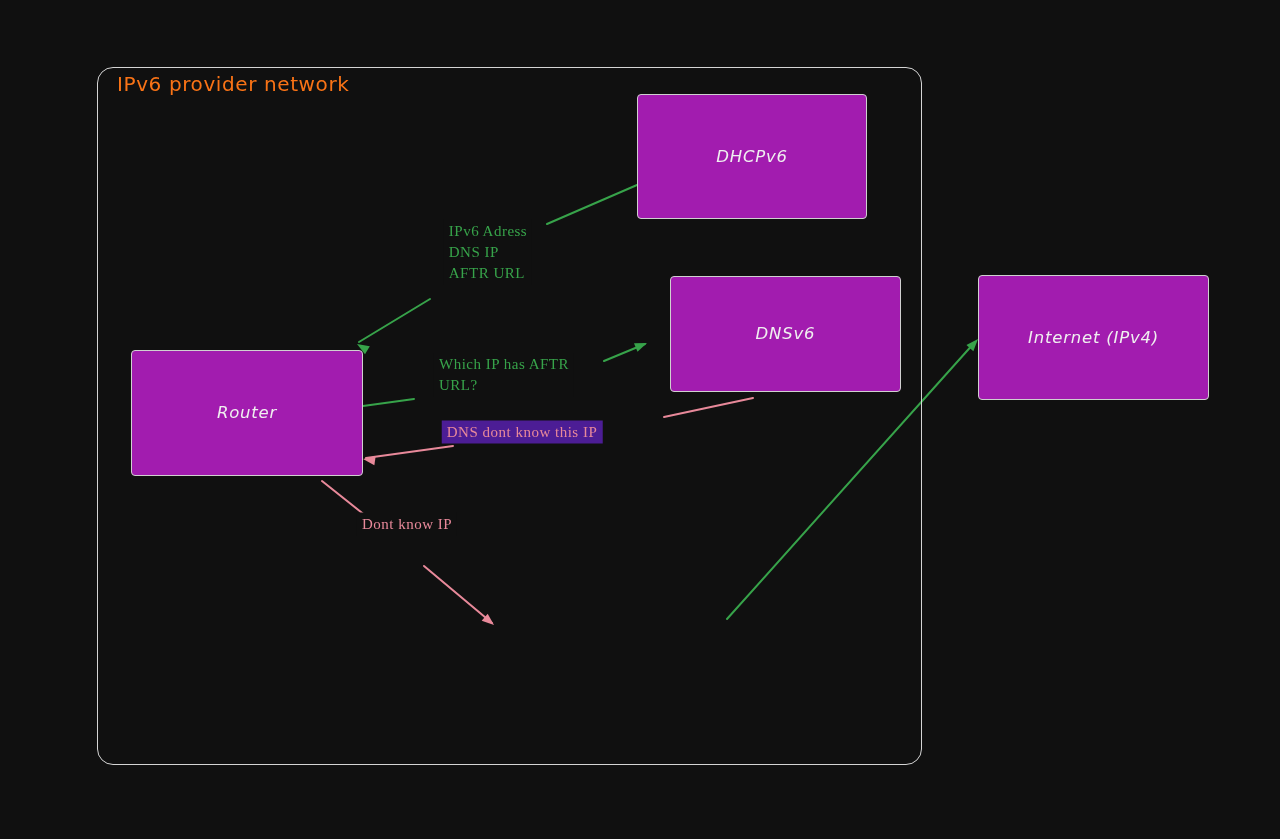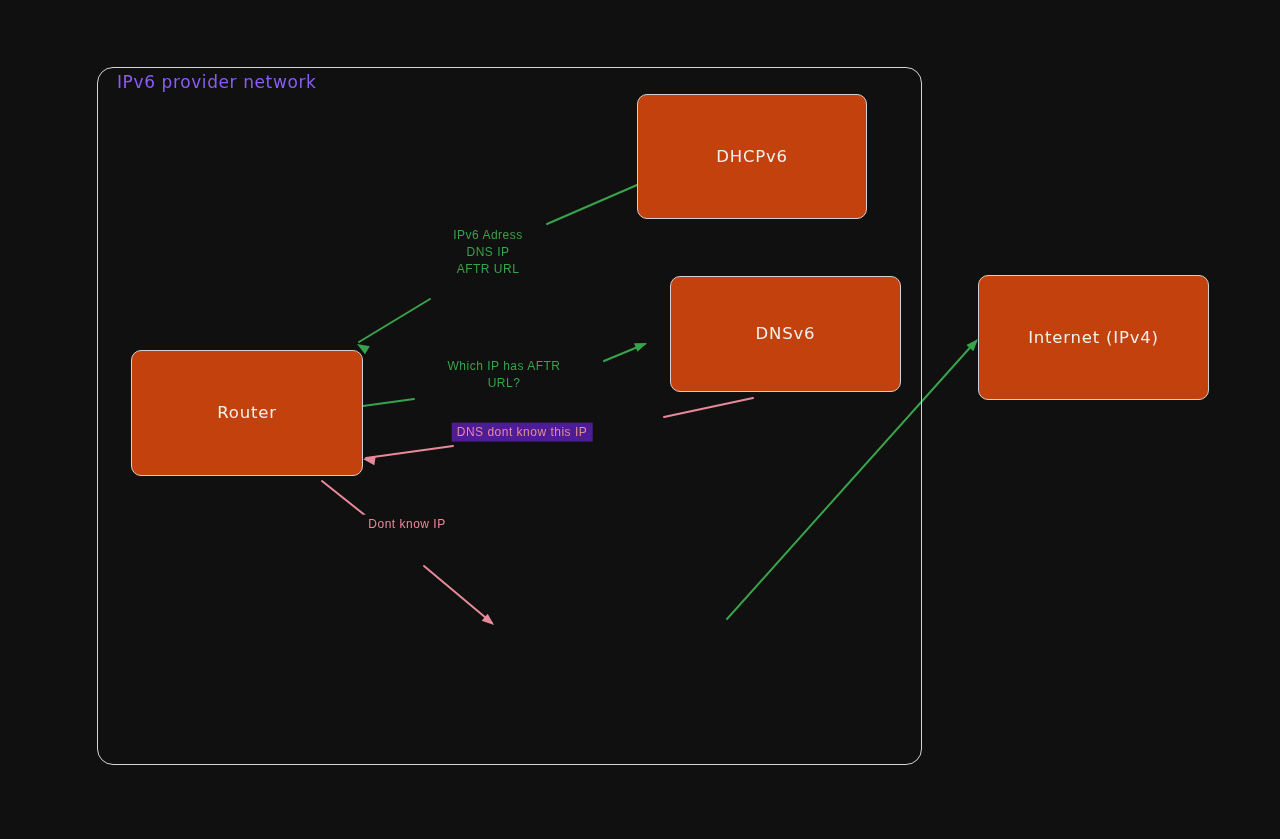--- a/index.html
+++ b/index.html
@@ -32,58 +32,59 @@
   
   .group-box {
     position: absolute;
     border: 1.6px solid #d4d4d4;
     border-radius: 16px;
     box-sizing: border-box;
     background: transparent;
   }
   .group-label {
     position: absolute;
-    color: #8b5cf6;
+    color: #f97316;
     font-family: "DejaVu Sans", sans-serif;
-    font-size: 17px;
+    font-size: 20px;
     letter-spacing: 0.6px;
     white-space: nowrap;
     background: #101010;
     padding: 0 6px;
   }
 
   
   .node {
     position: absolute;
     box-sizing: border-box;
     border: 1.8px solid #d0d0d0;
-    border-radius: 10px;
-    background: #c2410c;
+    border-radius: 4px;
+    background: #a21caf;
     display: flex;
     align-items: center;
     justify-content: center;
     text-align: center;
+    font-style: italic;
   }
   .node-label {
     color: #f0f0f0;
     font-family: "DejaVu Sans", sans-serif;
     font-size: 16.5px;
     line-height: 1.45;
     letter-spacing: 0.8px;
     white-space: pre-line;
   }
 
   
   .edge-label {
     position: absolute;
-    font-family: Liberation Sans, sans-serif;
-    font-size: 12px;
+    font-family: Liberation Serif, serif;
+    font-size: 15px;
     line-height: 1.4;
     letter-spacing: 0.5px;
-    text-align: center;
+    text-align: left;
     white-space: pre-line;
     background: #101010;
     padding: 1px 5px;
     transform: translate(-50%, -50%);
   }
   .edge-label.green { color: #37a34a; }
   .edge-label.red   { color: #e8899a; }
 </style>
 </head>
 <body style="width: 1280px; height: 839px; background: rgb(16, 16, 16);">

